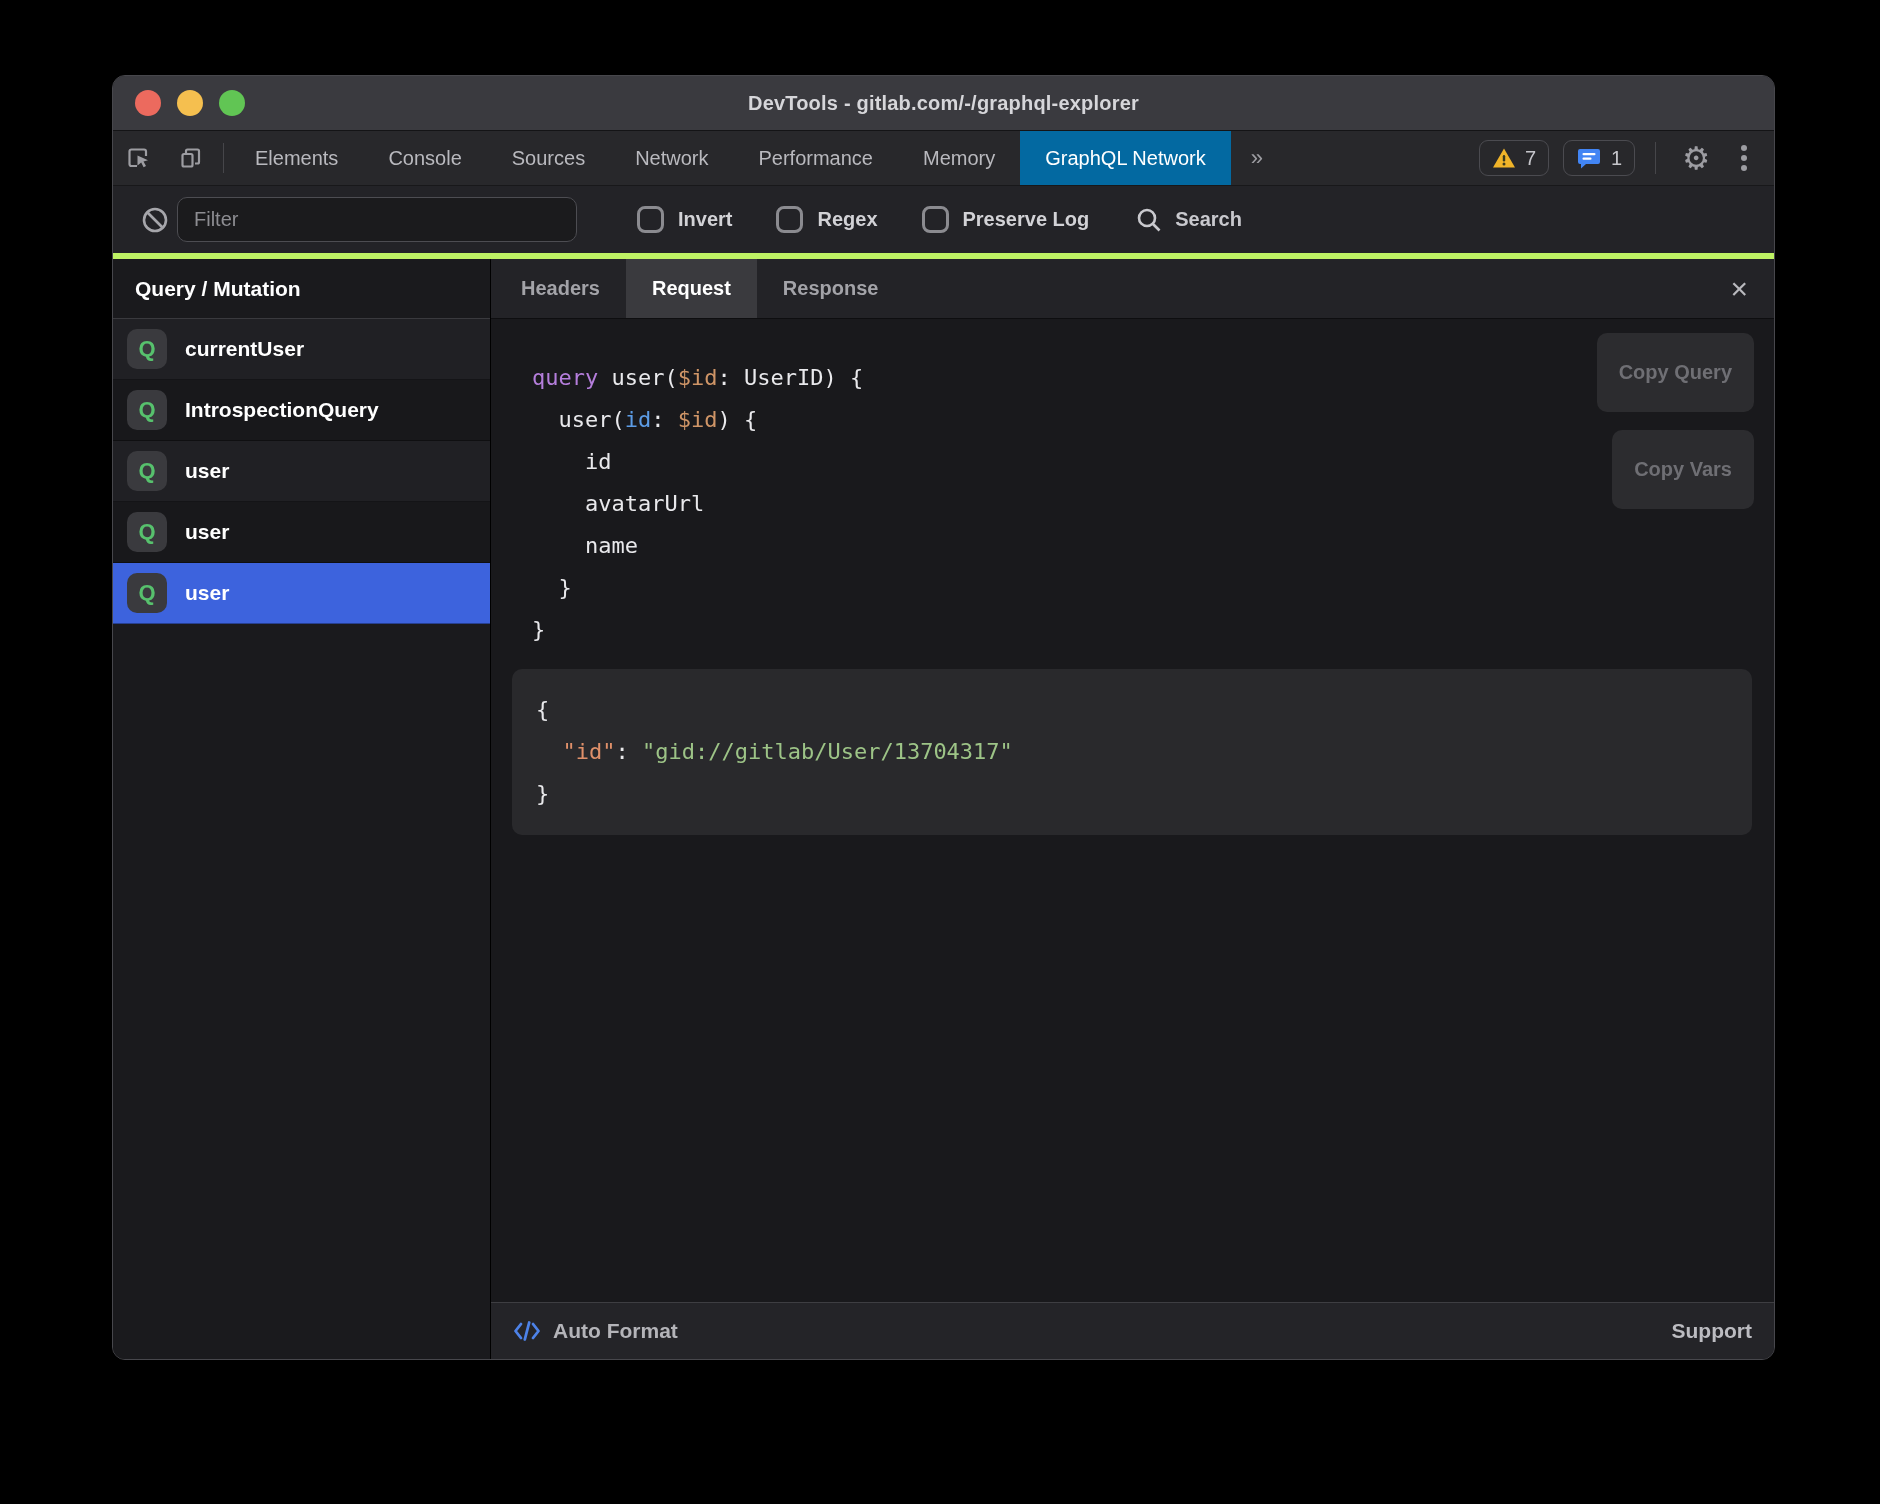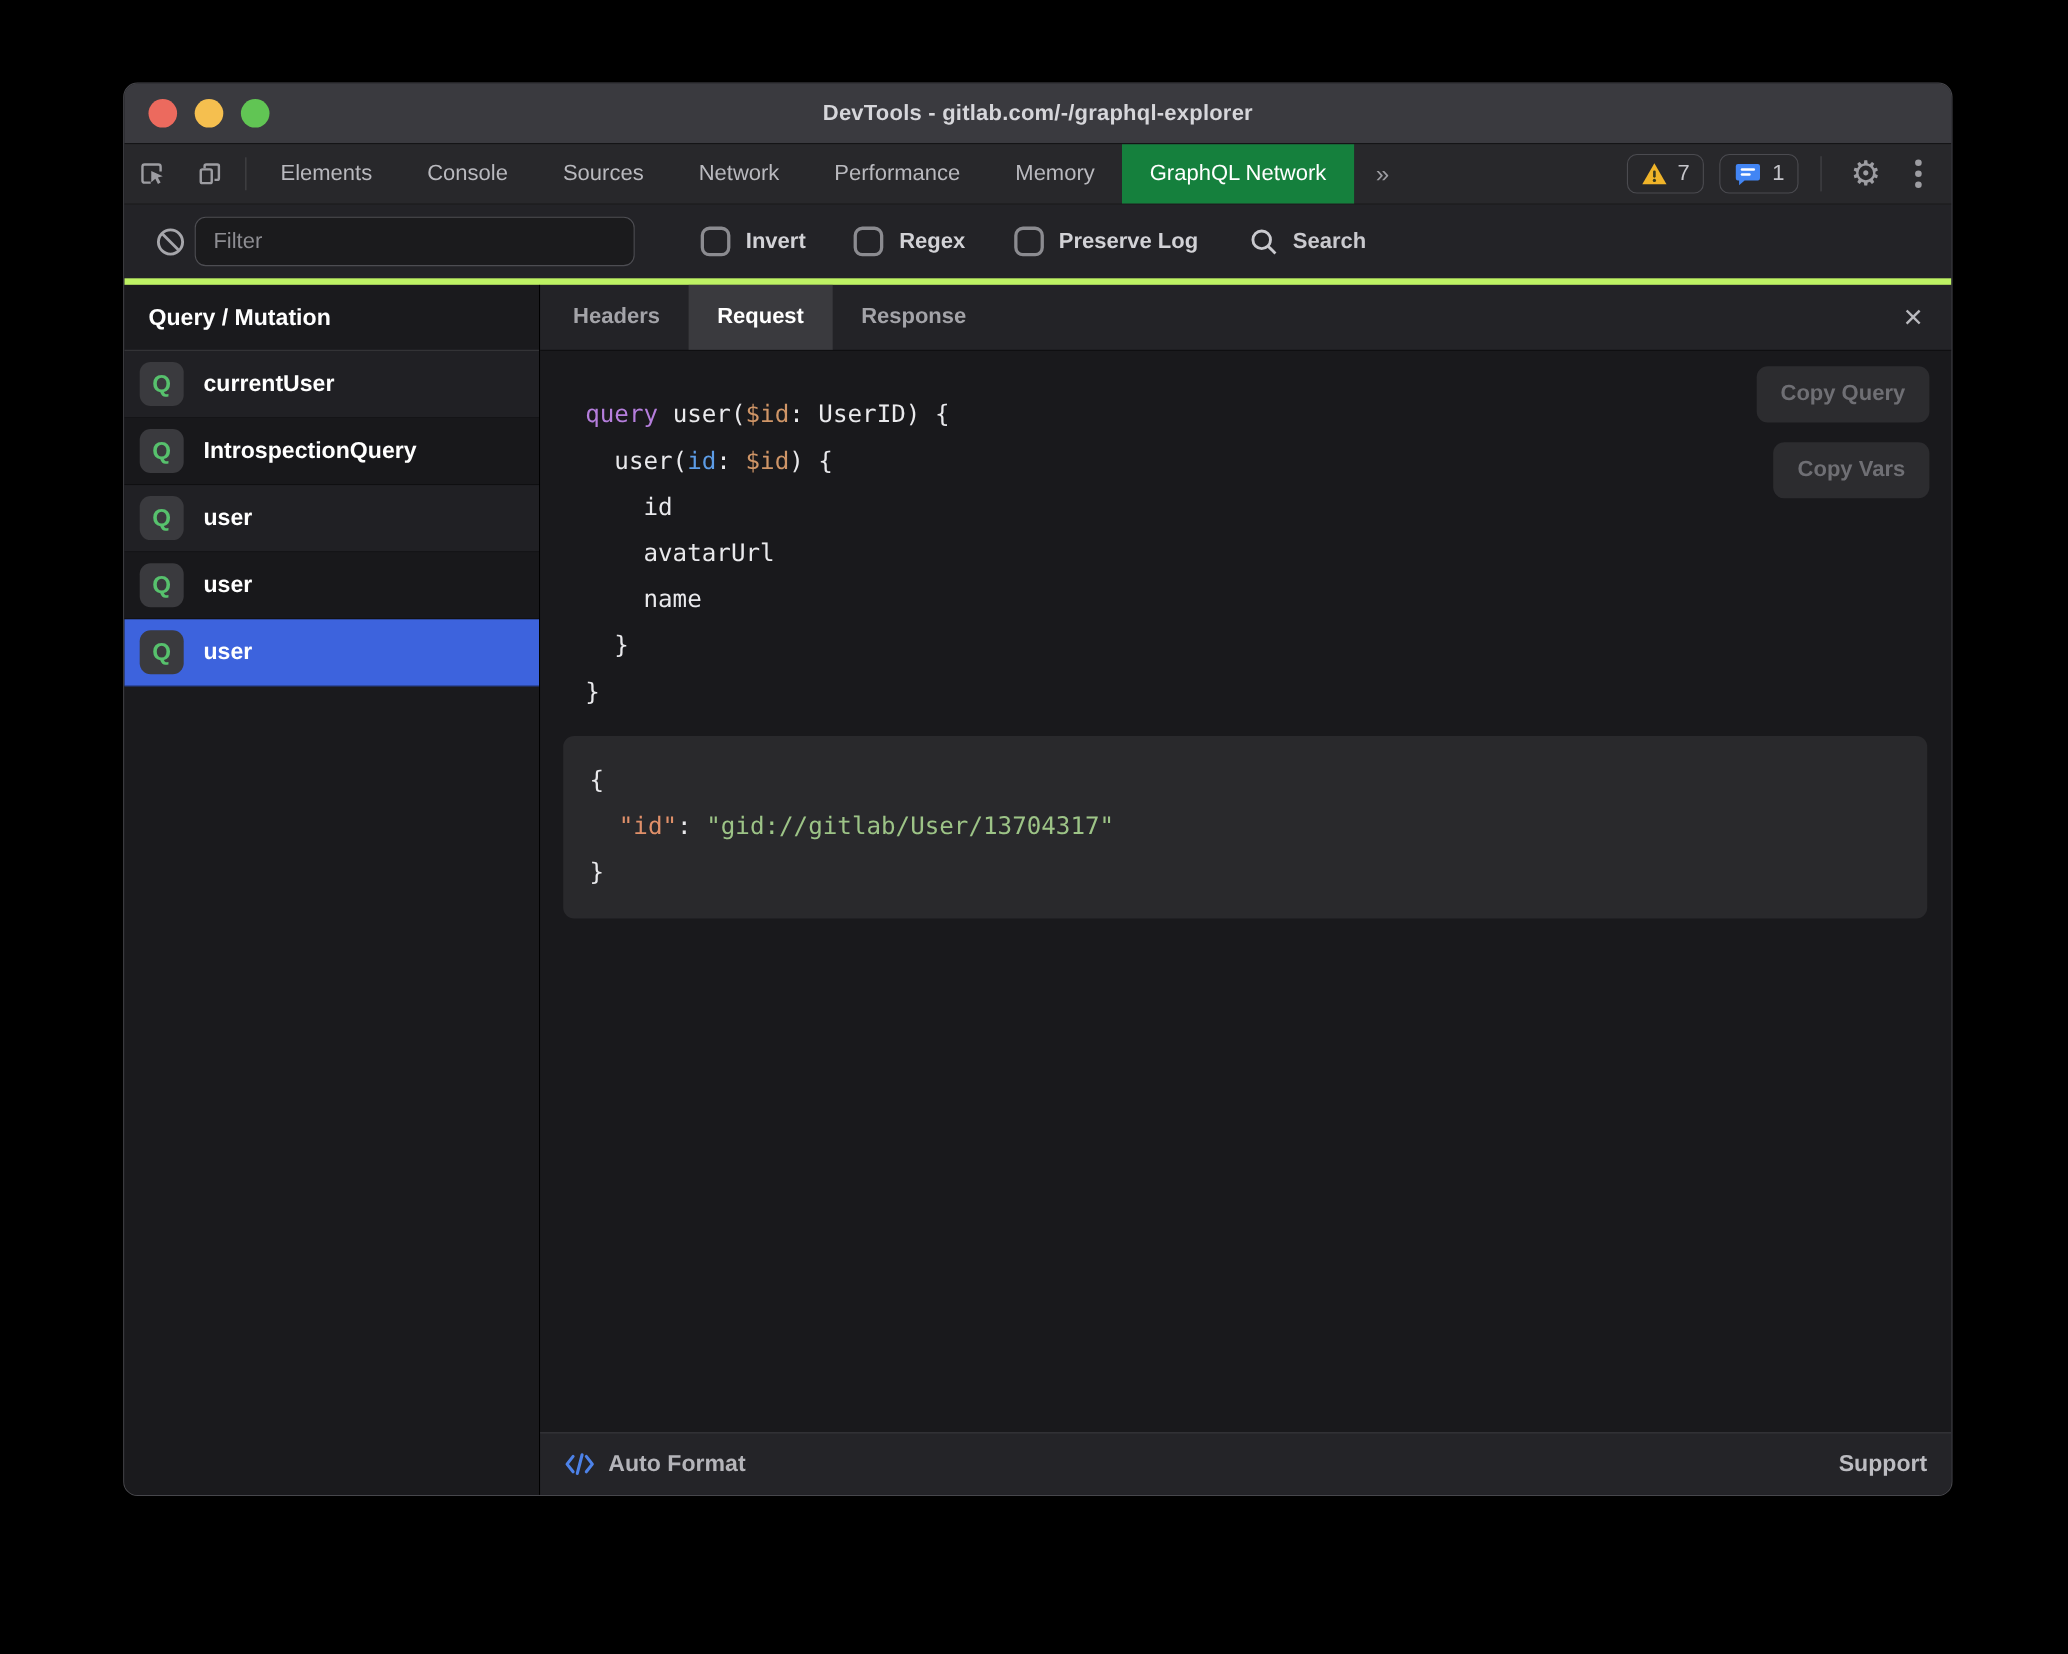--- a/index.html
+++ b/index.html
@@ -19,21 +19,21 @@
   .light.red { background:#ec6a5e; } .light.yellow { background:#f5bf4f; } .light.green { background:#61c554; }
   .win-title { color:#d6d6da; font-size:20px; font-weight:700; letter-spacing:.2px; }
 
   
   .toolbar { height:55px; background:#28282b; flex:0 0 auto; display:flex; align-items:stretch;
              border-bottom:1px solid #18181a; }
   .tb-iconbtn { width:52px; display:flex; align-items:center; justify-content:center; cursor:pointer; }
   .tb-sep { width:1px; background:#46464a; margin:12px 6px; }
   .tb-tabs { display:flex; align-items:stretch; }
   .tb-tab { display:flex; align-items:center; padding:0 25px; color:#b9b9be; font-size:20px; cursor:pointer; white-space:nowrap; }
-  .tb-tab.active { background:#15803d; color:#fff; }
+  .tb-tab.active { background:#0369a1; color:#fff; }
   .tb-overflow { display:flex; align-items:center; padding:0 20px; color:#9d9da2; font-size:22px; cursor:pointer; }
   .tb-spacer { flex:1; }
   .tb-right { display:flex; align-items:center; gap:14px; padding-right:16px; }
   .badge { display:flex; align-items:center; gap:9px; border:1px solid #4b4b50; border-radius:9px;
            height:36px; padding:0 12px; cursor:pointer; }
   .badge .count { color:#c6c6cb; font-size:20px; }
   .tb-sep2 { width:1px; height:32px; background:#46464a; margin:0 6px; }
   .gear { font-family:"DejaVu Sans", sans-serif; color:#9d9da2; font-size:31px; line-height:1; cursor:pointer;
           display:flex; align-items:center; padding:0 6px; }
   .dots { display:flex; align-items:center; padding:0 10px; cursor:pointer; }
@@ -75,21 +75,21 @@
   .d-tab { display:flex; align-items:center; padding:0 26px; color:#a3a3a8; font-size:20px; font-weight:600;
            cursor:pointer; white-space:nowrap; }
   .d-tab.active { background:#3a3a3e; color:#fff; font-weight:700; }
   .d-close { position:absolute; right:14px; top:0; height:100%; display:flex; align-items:center;
              color:#b9b9be; font-size:30px; padding:0 12px; cursor:pointer; }
 
   .detail-content { flex:1; min-height:0; background:#19191c; position:relative; overflow:hidden; }
   .copy-col { position:absolute; top:14px; right:20px; display:flex; flex-direction:column;
               align-items:flex-end; gap:18px; }
   .copy-btn { background:#2c2c2f; border:none; border-radius:10px; color:#6f6f74; font-size:20px;
-              font-weight:700; padding:14px 22px; cursor:pointer; font-family:inherit; }
+              font-weight:700; padding:28px 22px; cursor:pointer; font-family:inherit; }
 
   .code { font-family:"DejaVu Sans Mono", monospace; font-size:22px; line-height:42px;
           color:#e9e9ec; padding:38px 16px 0 41px; }
   .code-line { white-space:pre; height:42px; }
   .tok-keyword { color:#b57edc; }
   .tok-variable { color:#cf9567; }
   .tok-attr { color:#5c9ce6; }
   .tok-plain { color:#e9e9ec; }
   .tok-jkey { color:#e0906a; }
   .tok-jstr { color:#9dc487; }

